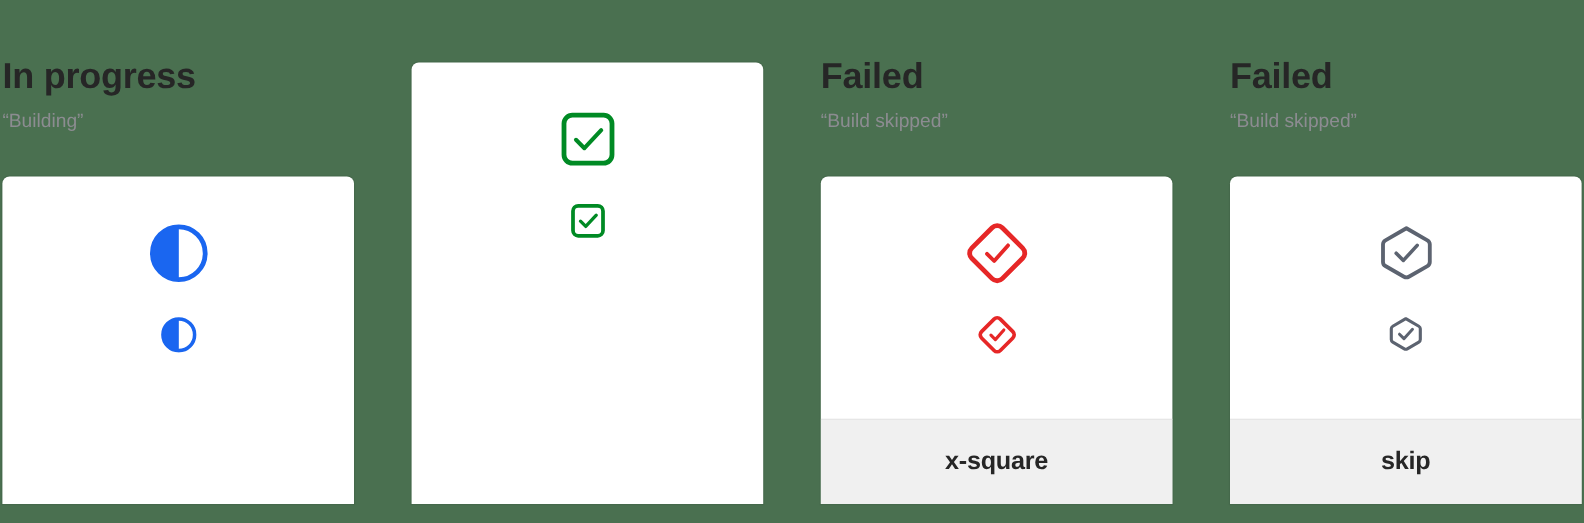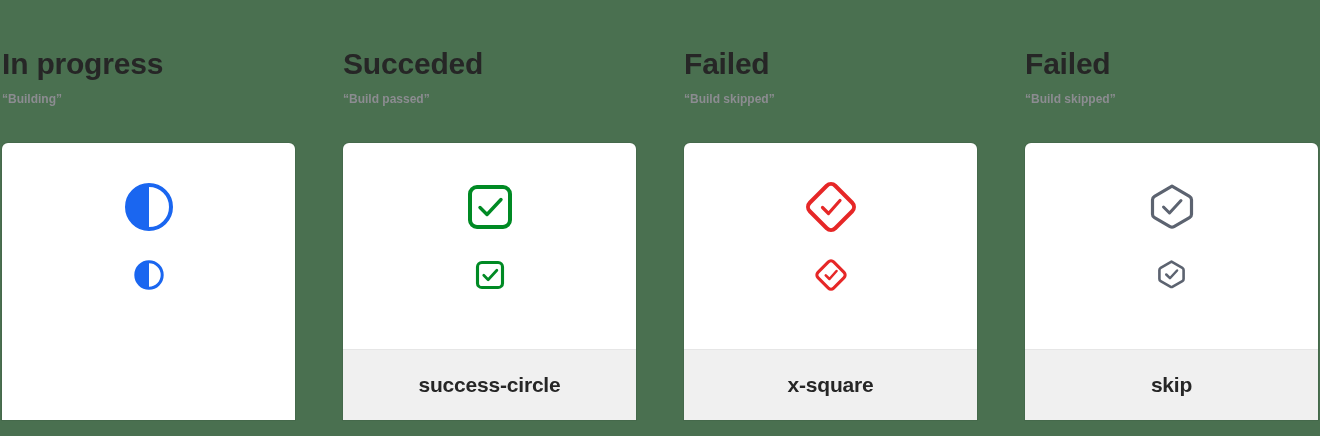--- a/index.html
+++ b/index.html
@@ -40,22 +40,22 @@
     font-size: 30px;
     font-weight: bold;
     color: #262626;
     letter-spacing: -0.2px;
     line-height: 1.08;
     margin: 0;
     white-space: nowrap;
   }
 
   .col-sub {
-    font-size: 12px;
-    font-weight: bold;
+    font-size: 16px;
+    font-weight: normal;
     color: #8c8c91;
     line-height: 1.1;
     margin: 13px 0 0 0;
     white-space: nowrap;
   }
 
   .card {
     margin-top: 36px;
     background: #ffffff;
     border-radius: 6px 6px 0 0;
@@ -134,41 +134,34 @@
           <svg width="30" height="30" viewBox="0 0 50 50" aria-hidden="true">
             <circle cx="25" cy="25" r="22" fill="#ffffff" stroke="#1a66f0" stroke-width="5"></circle>
             <path d="M25 3 A22 22 0 0 0 25 47 Z" fill="#1a66f0"></path>
           </svg>
         </span>
       </div>
     </div>
   </div>
 
   <div class="column">
-    <div class="col-head">
-      <h2 class="col-title">Succeded</h2>
-      <p class="col-sub">“Build passed”</p>
-    </div>
     <div class="card">
       <div class="icon-stage">
         <span class="icon-slot-lg">
           <svg width="48" height="48" viewBox="0 0 48 48" aria-hidden="true">
             <rect x="4" y="4" width="40" height="40" rx="7" ry="7" fill="none" stroke="#008a24" stroke-width="4"></rect>
             <path d="M14 24.5 L21 31.5 L35 16.5" fill="none" stroke="#008a24" stroke-width="3.4" stroke-linecap="round" stroke-linejoin="round"></path>
           </svg>
         </span>
         <span class="icon-slot-sm">
           <svg width="30" height="30" viewBox="0 0 48 48" aria-hidden="true">
             <rect x="4" y="4" width="40" height="40" rx="7" ry="7" fill="none" stroke="#008a24" stroke-width="5"></rect>
             <path d="M14 24.5 L21 31.5 L35 16.5" fill="none" stroke="#008a24" stroke-width="4.4" stroke-linecap="round" stroke-linejoin="round"></path>
           </svg>
         </span>
-      </div>
-      <div class="card-footer">
-        <span class="card-footer-label">success-circle</span>
       </div>
     </div>
   </div>
 
   <div class="column">
     <div class="col-head">
       <h2 class="col-title">Failed</h2>
       <p class="col-sub">“Build skipped”</p>
     </div>
     <div class="card">

